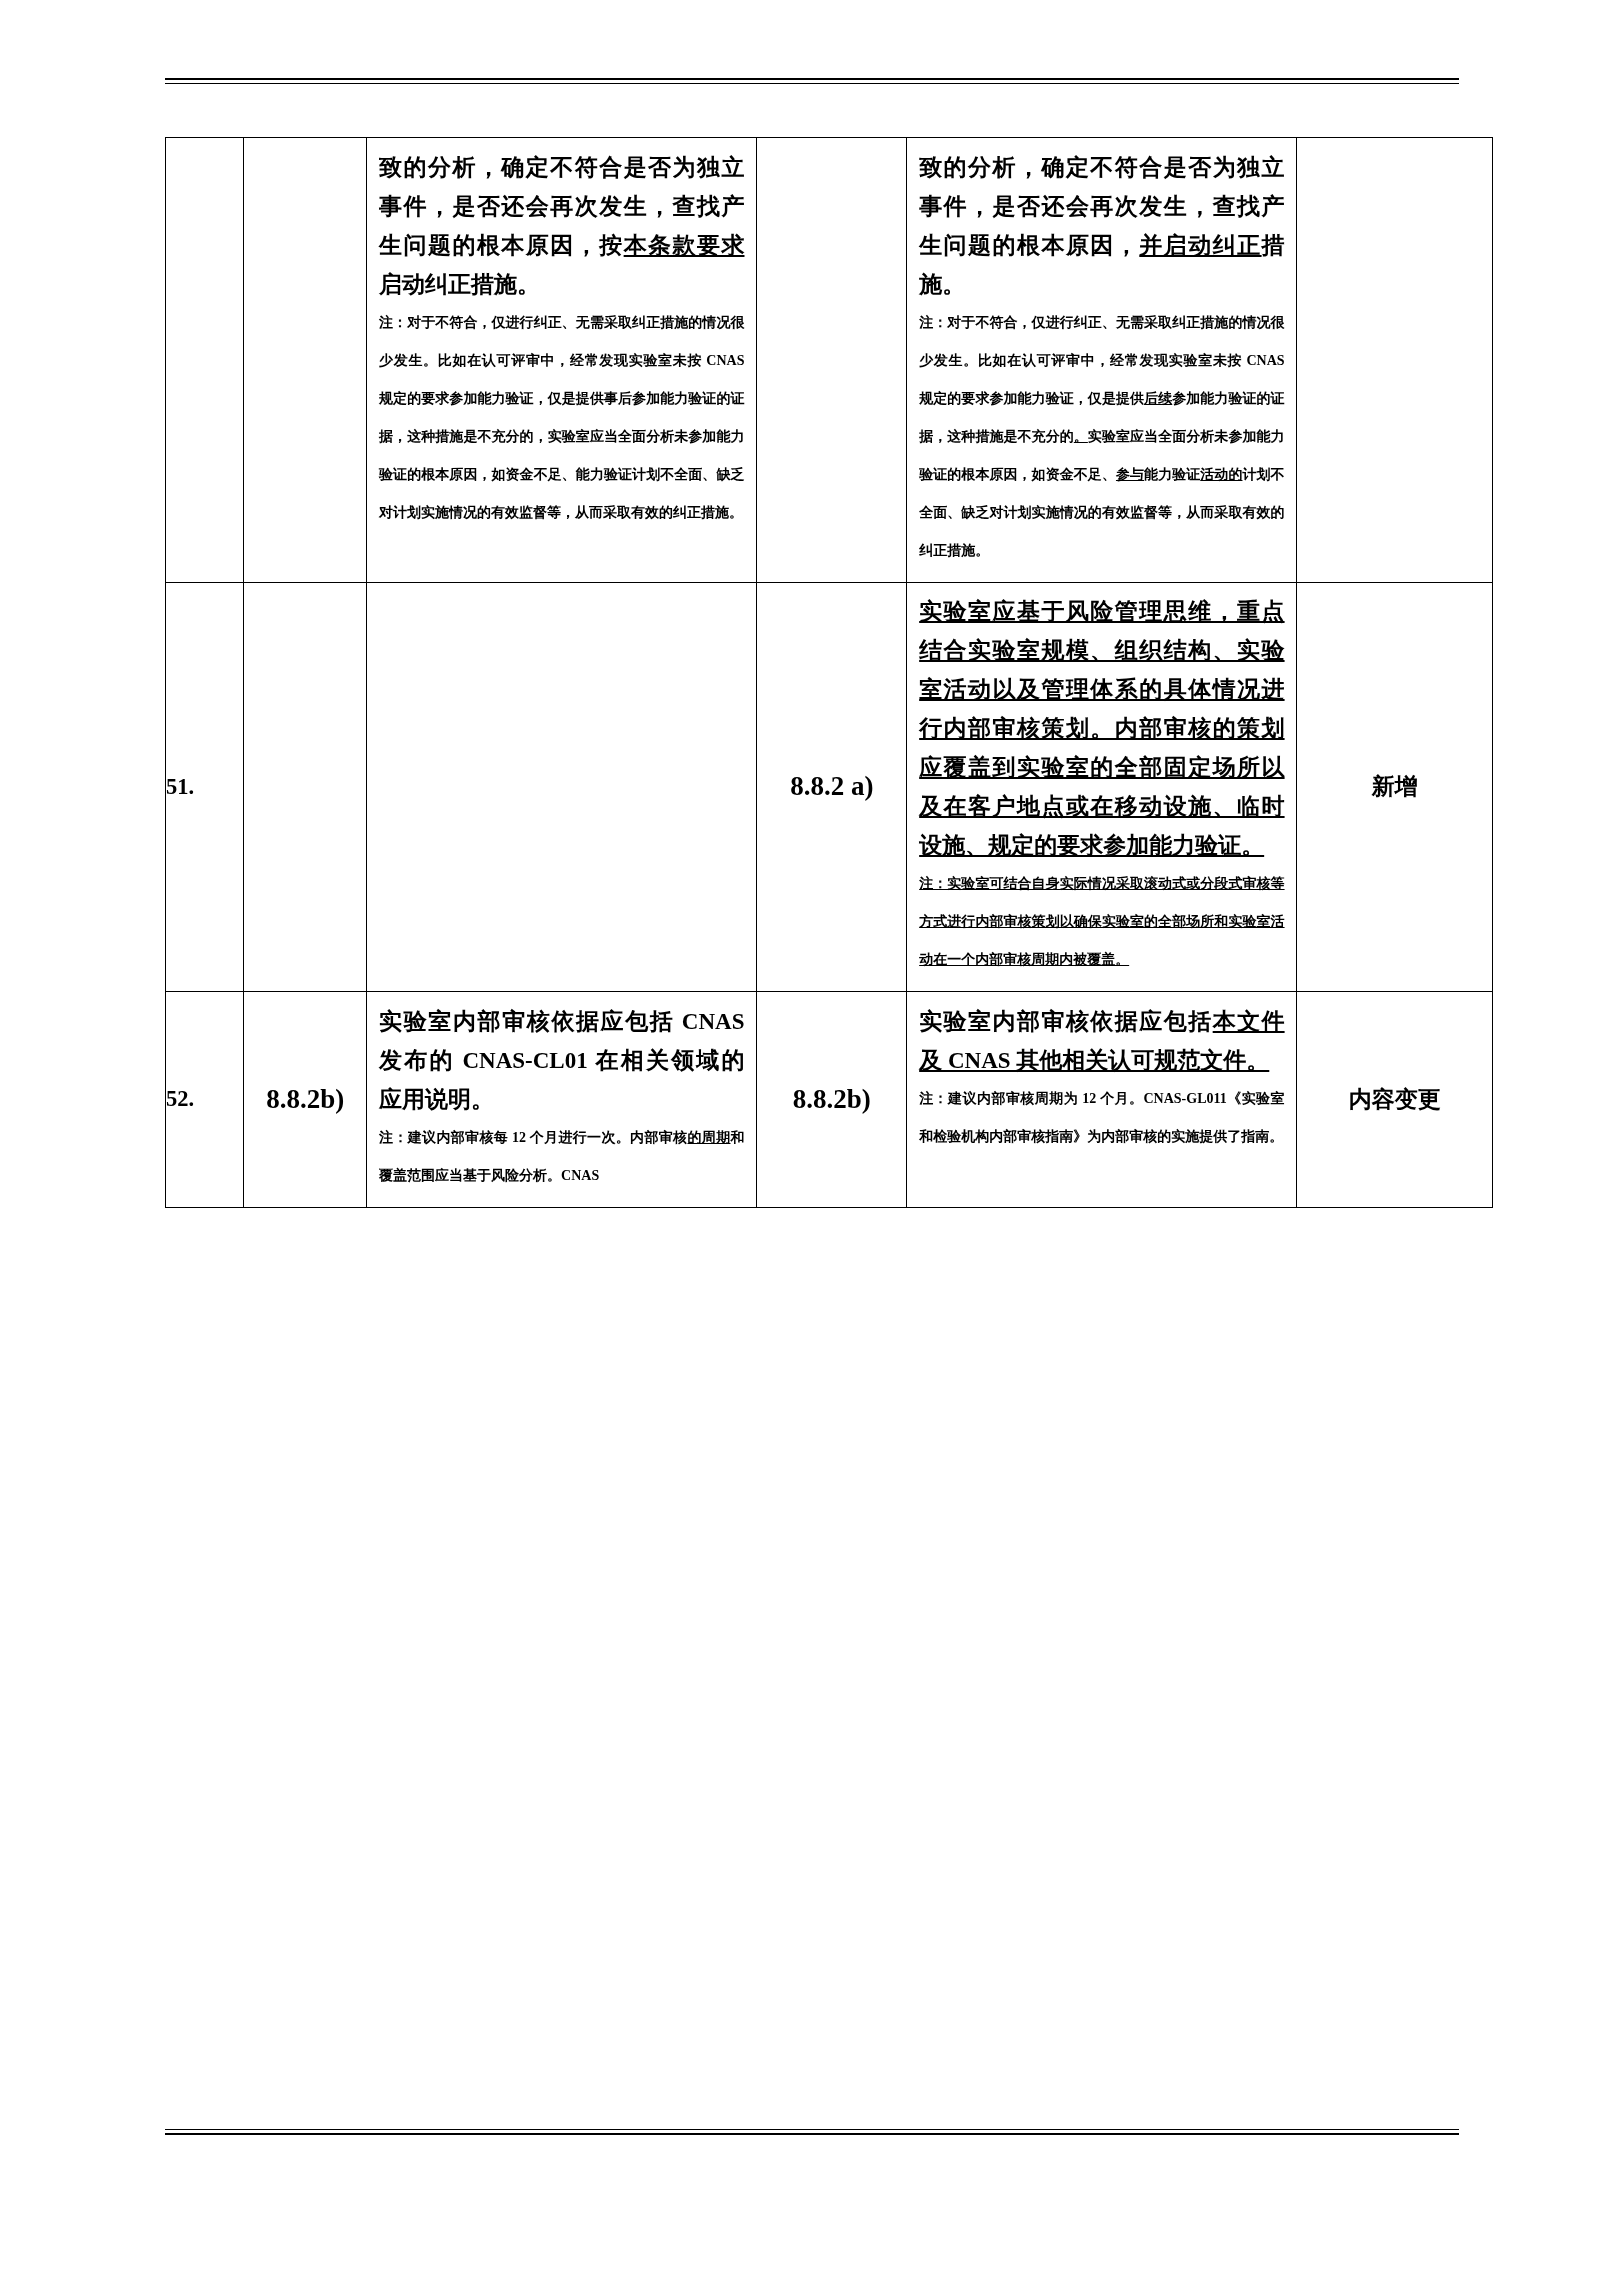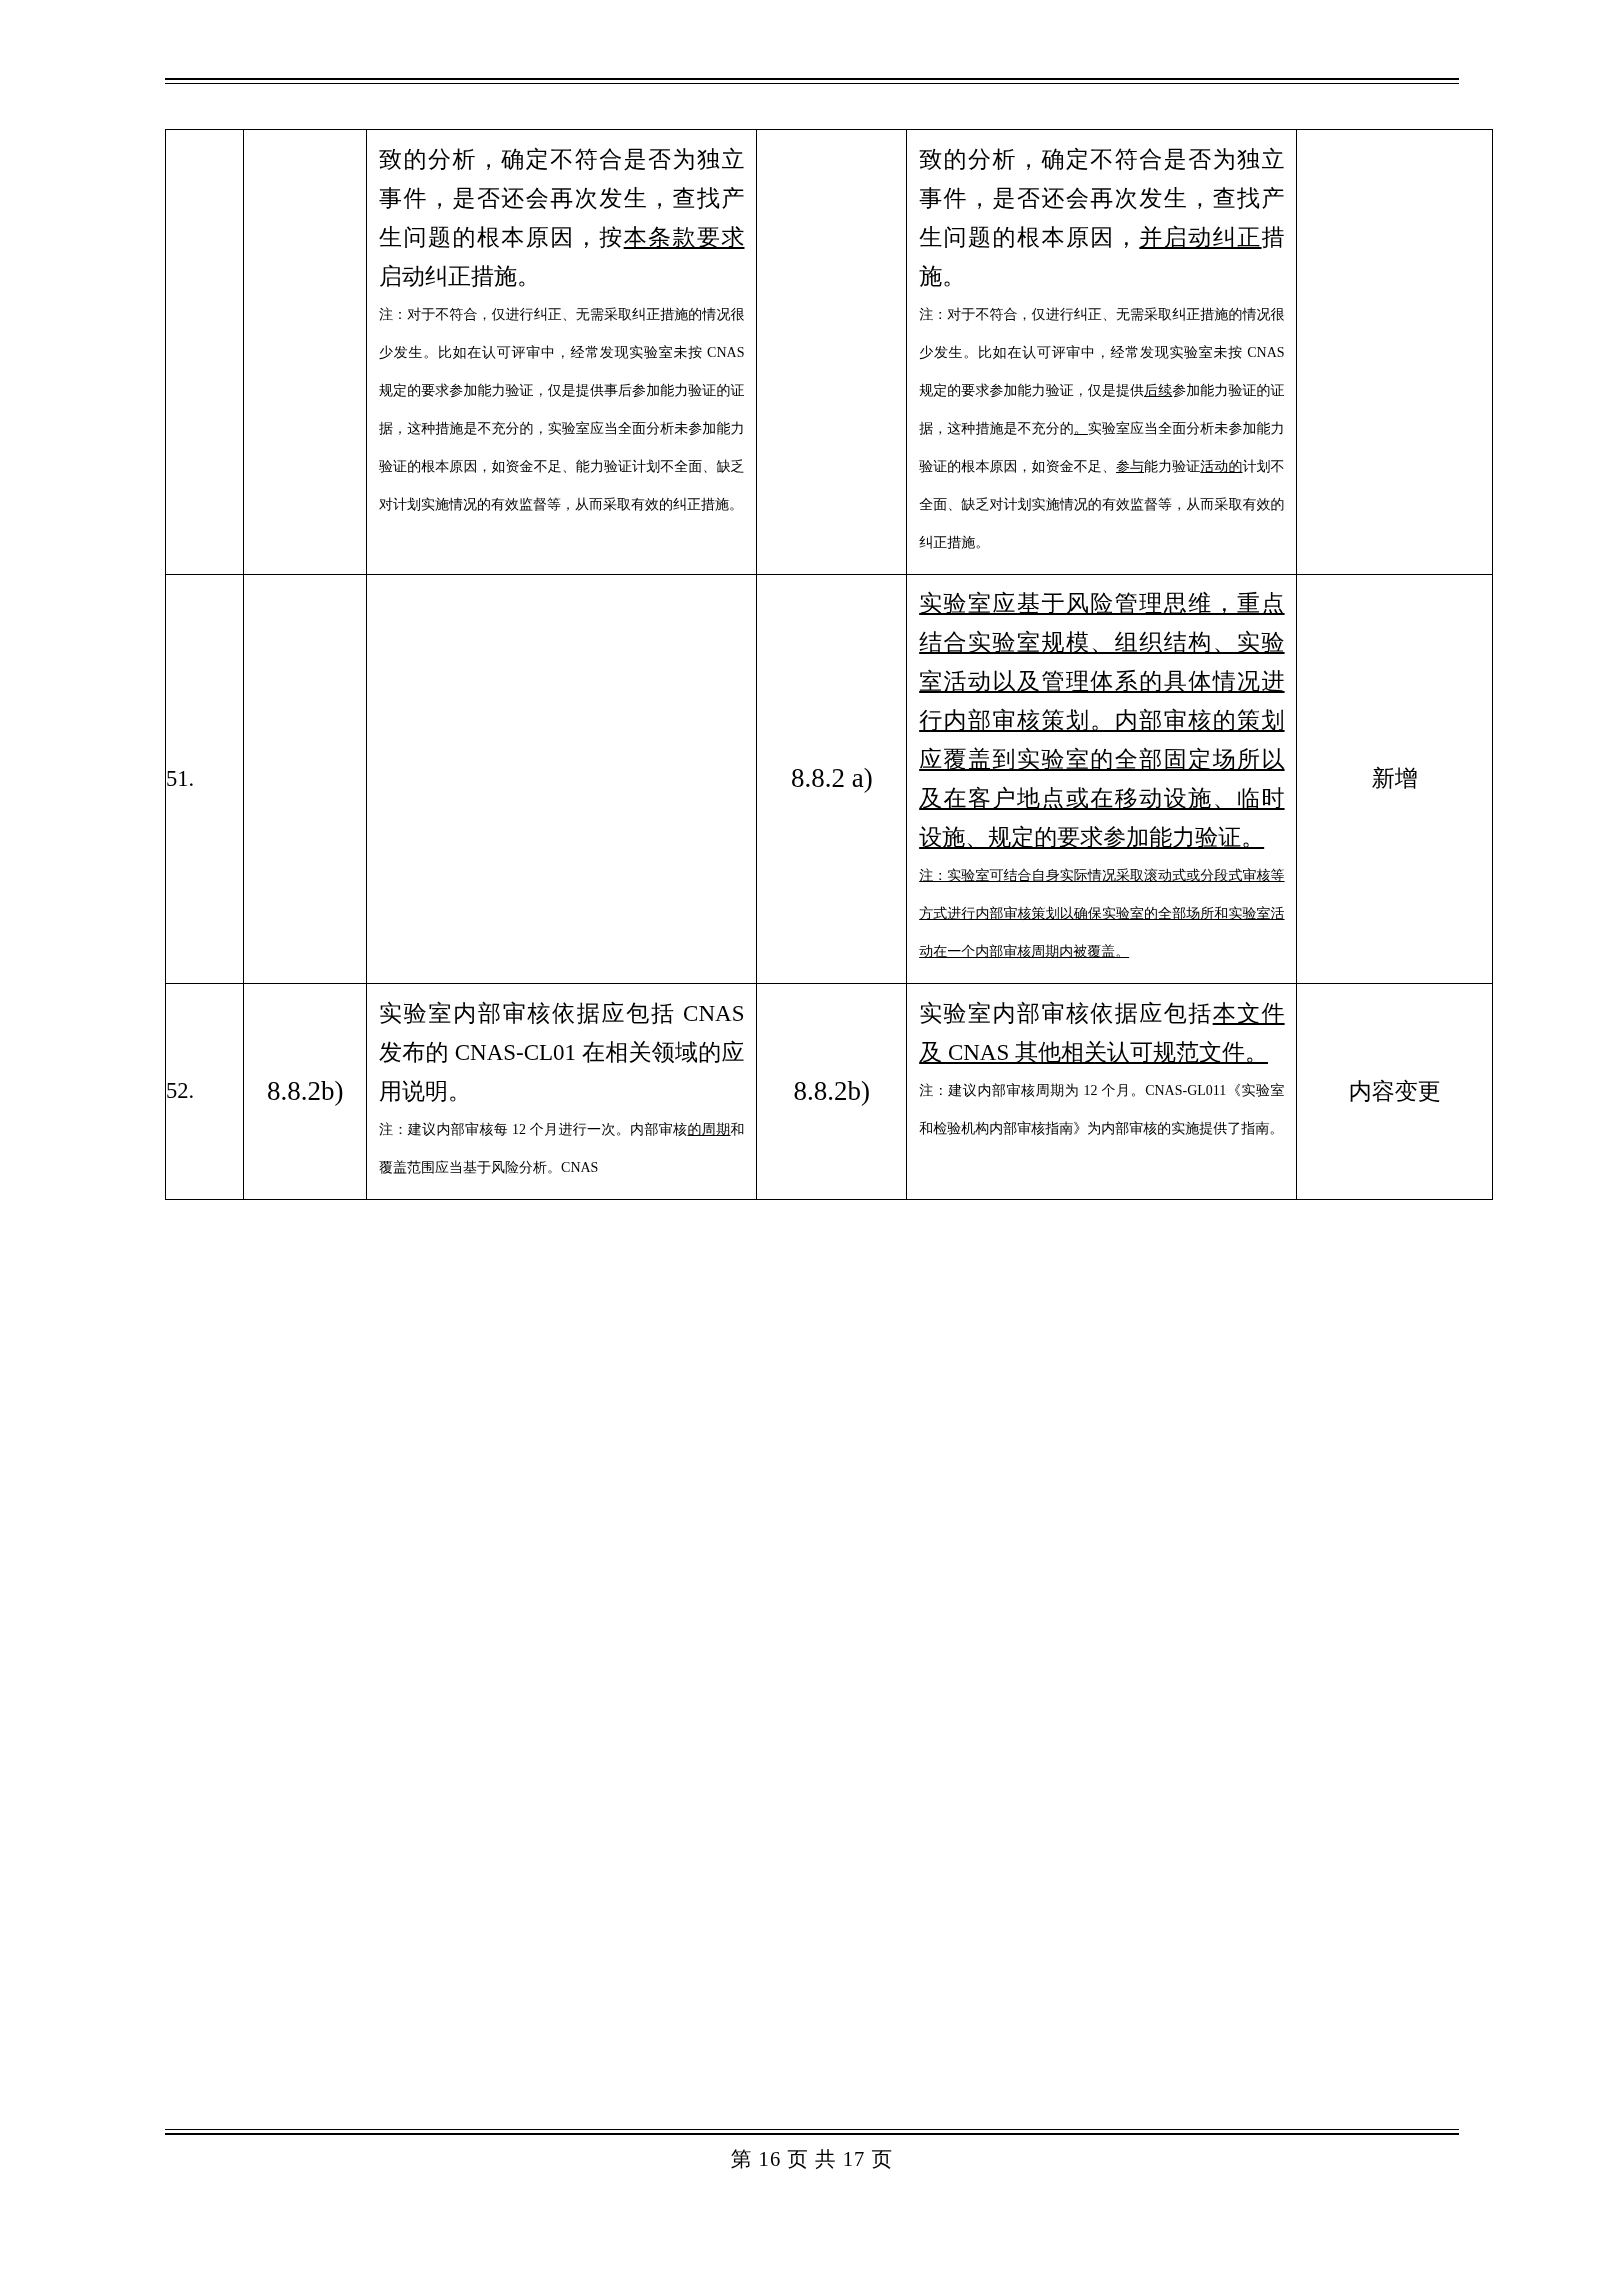--- a/index.html
+++ b/index.html
@@ -56,24 +56,25 @@
   .footer-text {
     text-align: center;
     font-size: 20.6px;
     padding-top: 9.8px;
     letter-spacing: 1px;
   }
 
   table.doc-table {
     position: absolute;
     left: 165px;
-    top: 129px;
+    top: 137px;
     border-collapse: collapse;
     width: 1328px;
     table-layout: fixed;
+    font-weight: bold;
   }
   table.doc-table td {
     border: 1.5px solid #000;
     vertical-align: top;
     padding: 0;
   }
   .cell-pad {
     padding: 9.8px 11.8px 11.8px 11.8px;
   }
   .col-num   { width: 69px; }
@@ -212,17 +213,16 @@
         <td class="note-cell vcenter">
           <div>内容变更</div>
         </td>
       </tr>
 
     </tbody>
   </table>
 
   <div class="footer-area">
     <div class="footer-rule"></div>
-    <div class="footer-text">第 16 页 共 17 页</div>
   </div>
 
 </div>
 
 
 </body></html>

